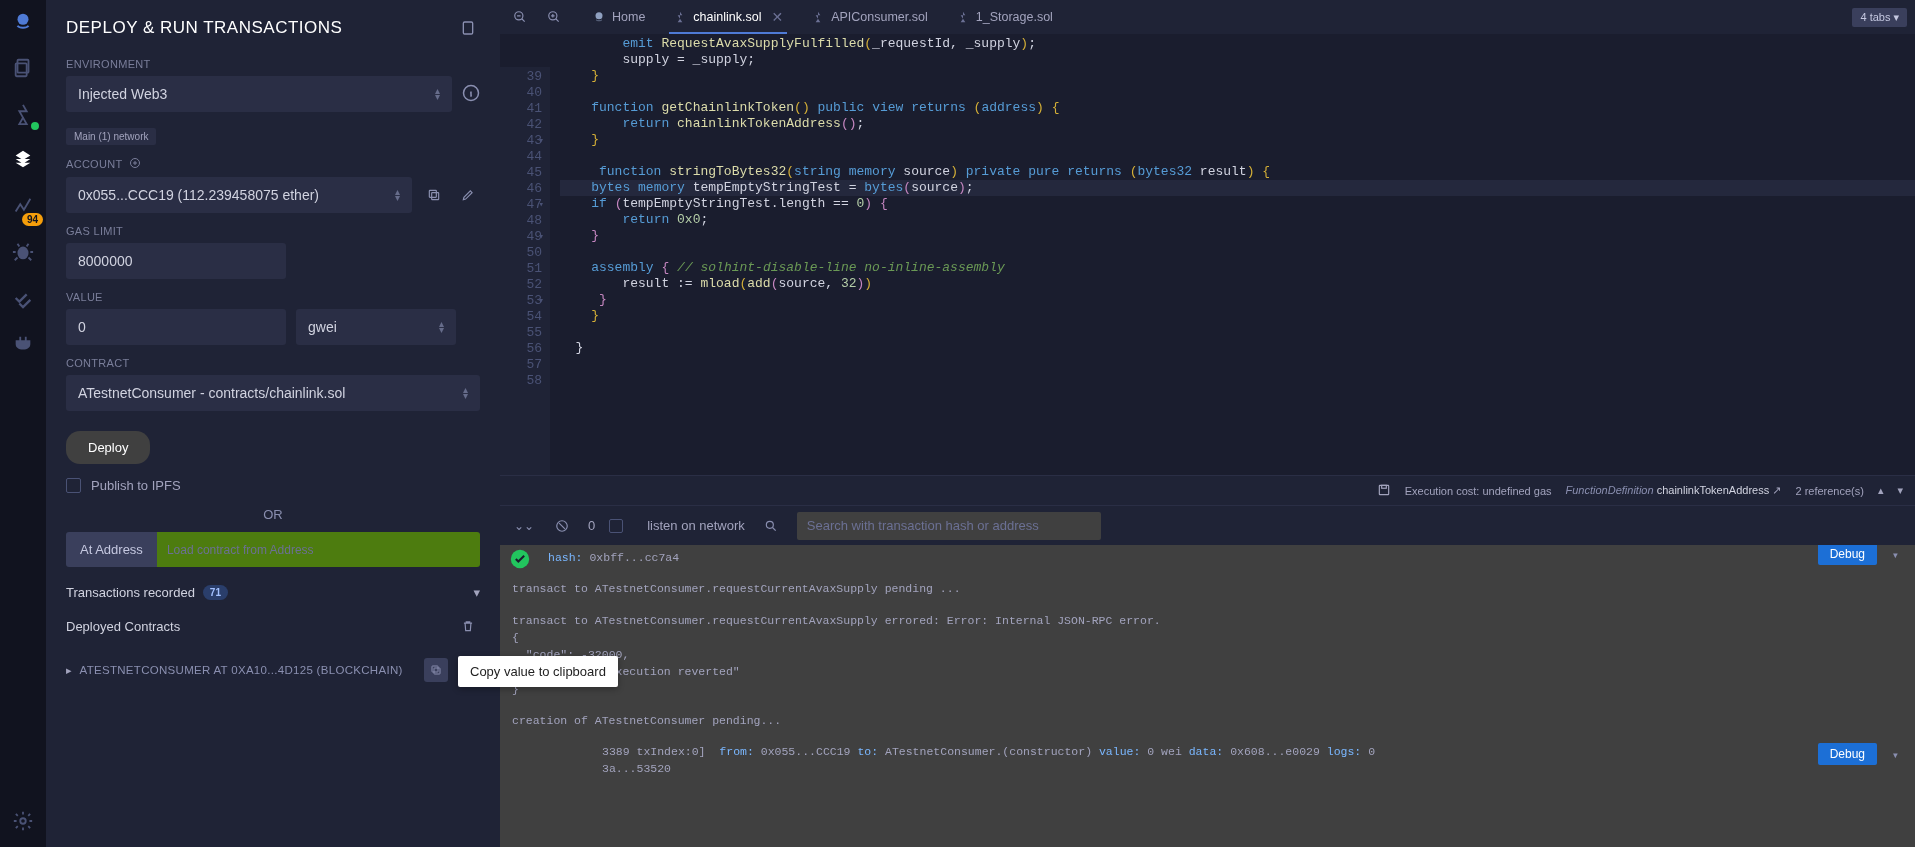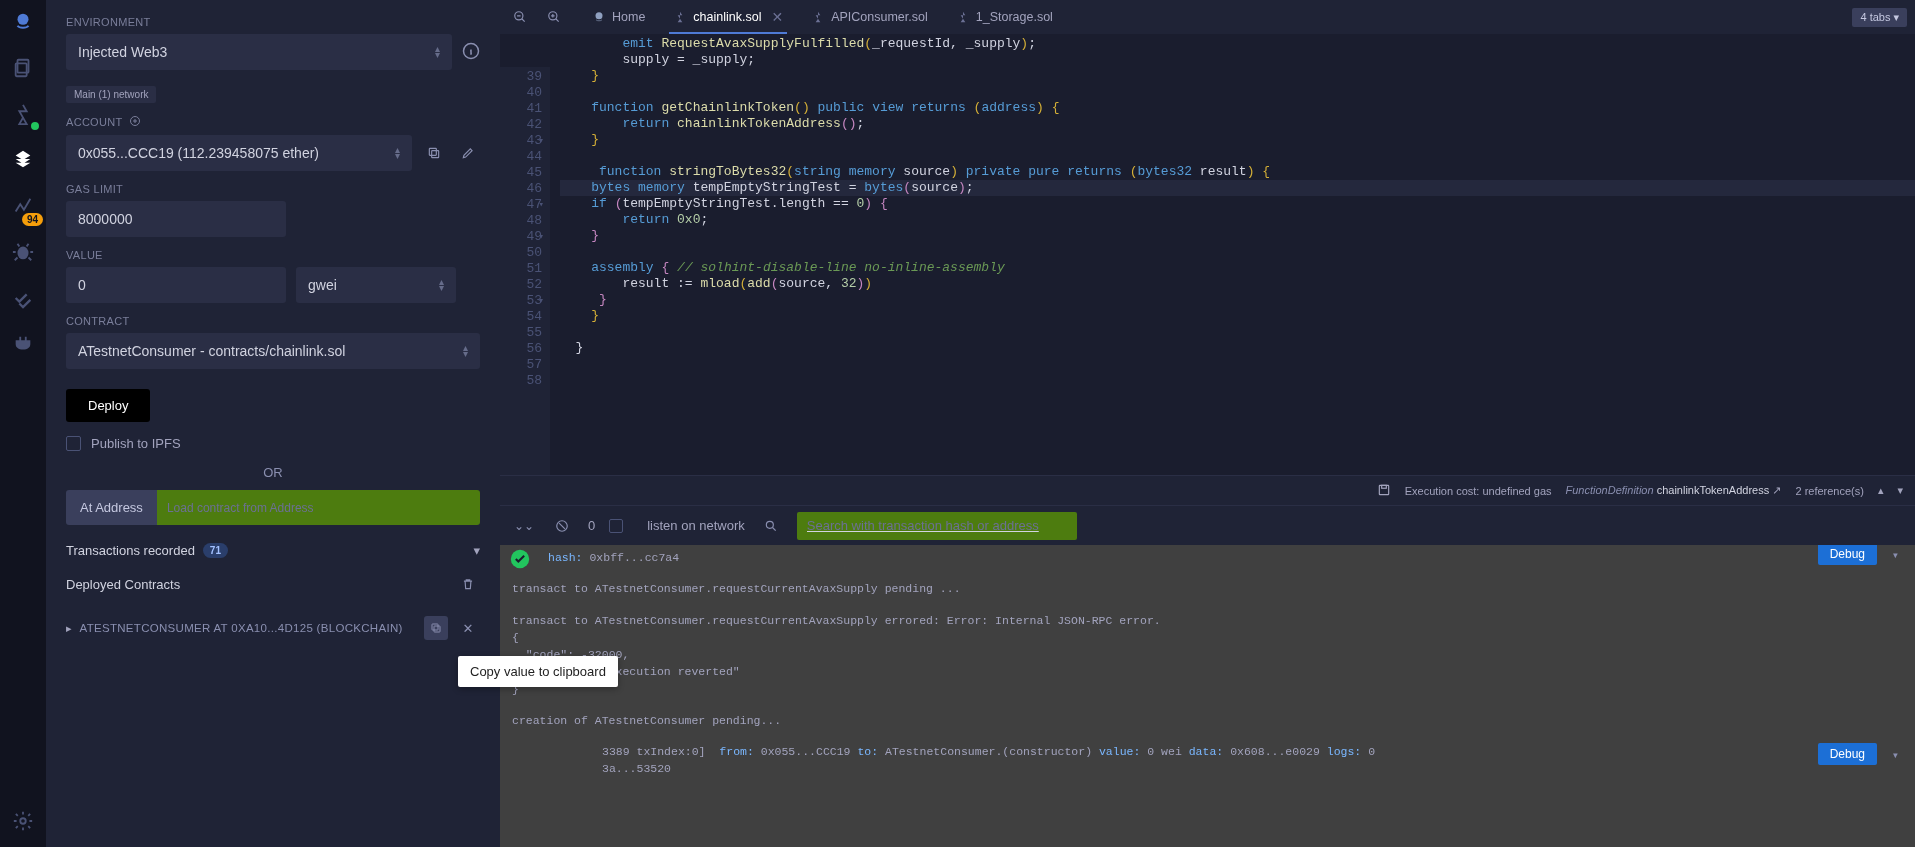--- a/index.html
+++ b/index.html
@@ -65,22 +65,22 @@
 }
 .select { display: flex; align-items: center; justify-content: space-between; cursor: pointer;}
 .chev { font-size: 10px; color: #666c8a; display:flex; flex-direction:column; line-height:6px;}
 .info-icon { width: 18px; color: #8a8fb0; cursor: pointer; }
 .badge-net {
   display:inline-block; background: #2a2e45; color: #a2a3bd;
   font-size: 10px; padding: 3px 8px; border-radius: 2px; margin: 4px 0 12px 0;
 }
 .icon-btn { width: 24px; height: 24px; color: #8a8fb0; cursor: pointer; display:flex; align-items:center; justify-content:center;}
 .deploy-btn {
-  background: #000000; color: #fff; border: none;
-  padding: 9px 22px; border-radius: 3px; font-size: 13px; cursor: pointer;
+  background: #404040; color: #fff; border: none;
+  padding: 9px 22px; border-radius: 14px; font-size: 13px; cursor: pointer;
   margin-top: 8px; margin-bottom: 14px;
 }
 .check-row { display: flex; align-items: flex-start; gap: 10px; margin-bottom: 14px;}
 .check-box { width: 15px; height: 15px; border: 1px solid #4a5275; border-radius: 2px; background: transparent;}
 .or-text { text-align: center; color: #8a8fb0; margin: 6px 0 10px; font-size: 13px;}
 .ataddr-row { display: flex; border-radius: 3px; overflow: hidden; margin-bottom: 18px;}
 .ataddr-btn { background: #3a3f5c; color: #c5c8e0; padding: 10px 14px; border:none; font-size:13px; cursor:pointer;}
 .ataddr-input { flex:1; background: #4d7c0f; border:none; color:#d1d3e0; padding: 0 10px; font-size:12px;}
 .section-row { display: flex; align-items: center; justify-content: space-between; margin-bottom: 14px; cursor: pointer;}
 .count-badge { background: #2a3e6b; color: #a3c1ff; font-size: 10px; font-weight:600; padding: 2px 7px; border-radius: 8px;}
@@ -131,21 +131,21 @@
   font-size: 11px; color: #a2a3bd;
 }
 .status-line .spacer { flex:1;}
 .status-italic { font-style: italic; color: #8a8fb0;}
 
 
 .term-bar {
   height: 40px; background: #1f2336; border-top: 1px solid #2a2e45;
   display: flex; align-items: center; padding: 0 12px; gap: 14px;
 }
-.term-search { background: #4d7c0f; border:none; color:#d1d3e0; height: 28px; padding: 0 10px; width: 280px; border-radius: 2px; font-size:13px;text-decoration:underline;}
+.term-search { background: #404040; border:none; color:#d1d3e0; height: 28px; padding: 0 10px; width: 304px; border-radius: 2px; font-size:13px;}
 .term-check { width: 14px; height: 14px; border: 1px solid #4a5275; border-radius: 2px;}
 
 
 .console {
   flex: 0 0 302px; background: #404040;
   font-family: Consolas, "Courier New", monospace; font-size: 11.5px;
   padding: 4px 12px; overflow-y: auto; color: #a2a3bd; line-height: 1.5;
   position: relative;
 }
 .console-entry { margin-bottom: 14px; position: relative;}
@@ -214,20 +214,28 @@
     </div>
     <div class="rail-icon rail-bottom">
       <svg viewBox="0 0 24 24" fill="none" stroke="currentColor" stroke-width="2">
           <circle cx="12" cy="12" r="3"></circle>
           <path d="M12 2v3m0 14v3M4.2 4.2l2.1 2.1m11.4 11.4l2.1 2.1M2 12h3m14 0h3M4.2 19.8l2.1-2.1m11.4-11.4l2.1-2.1"></path>
         </svg>
     </div>
   </div>
 
   <div class="deploy-panel">
+    <div class="panel-title-row">
+      <div class="panel-title">DEPLOY &amp; RUN TRANSACTIONS</div>
+      <div class="icon-btn">
+          <svg viewBox="0 0 24 24" width="16" fill="none" stroke="currentColor" stroke-width="2">
+            <rect x="5" y="3" width="14" height="18" rx="2"></rect>
+          </svg>
+        </div>
+    </div>
 
     <div class="label">ENVIRONMENT</div>
     <div class="field-row">
       <div class="select">
         <span>Injected Web3</span>
           <span class="chev">▴<br>▾</span>
       </div>
       <div class="info-icon">
         <svg viewBox="0 0 24 24" fill="currentColor">
             <circle cx="12" cy="12" r="10" fill="none" stroke="currentColor" stroke-width="2"></circle>

